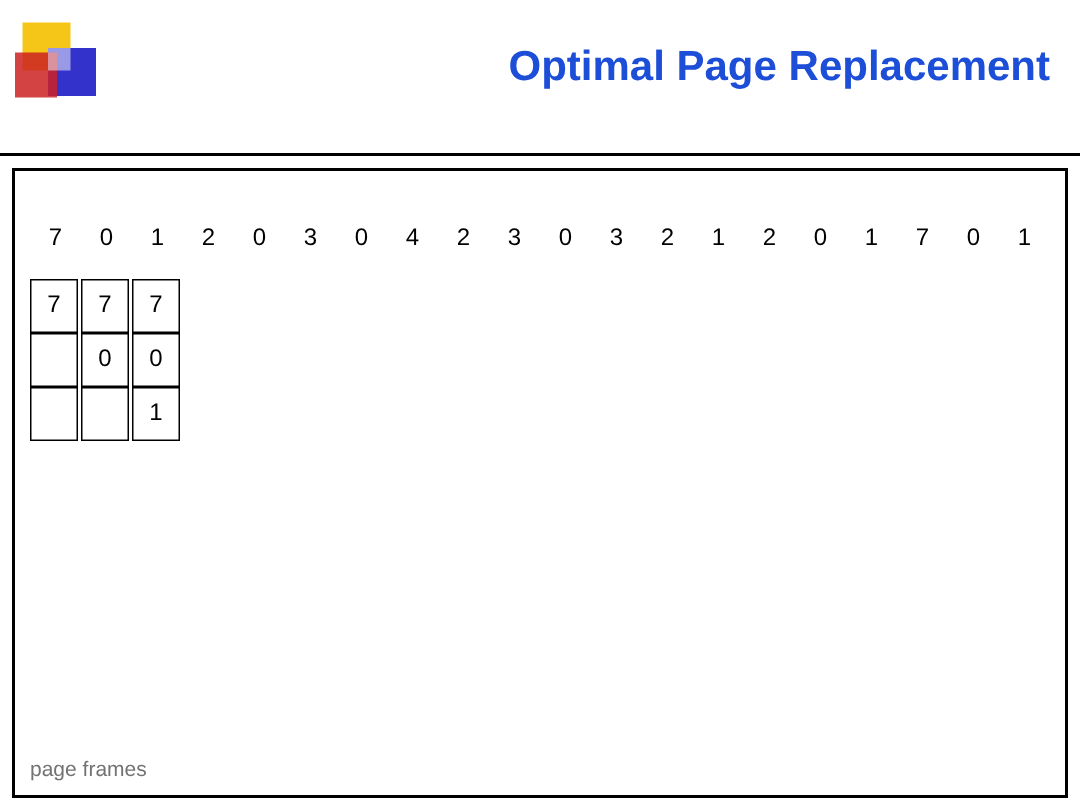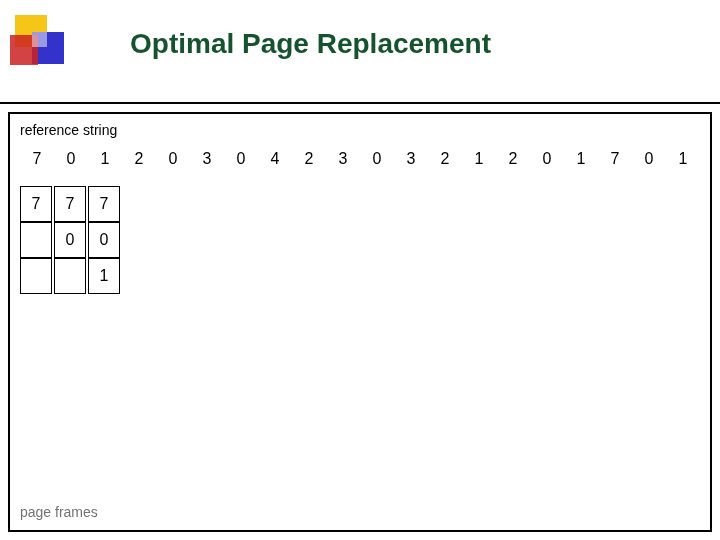--- a/index.html
+++ b/index.html
@@ -22,22 +22,22 @@
     }
 
     
     #title {
       position: absolute;
       top: 28px;
       left: 130px;
       right: 20px;
       font-size: 28px;
       font-weight: bold;
-      color: #14532d;
-      text-align: left;
+      color: #1d4ed8;
+      text-align: right;
     }
 
     
     #main-box {
       position: absolute;
       top: 112px;
       left: 8px;
       right: 8px;
       bottom: 8px;
       border: 2px solid #000;
@@ -142,21 +142,20 @@
     <rect x="22" y="22" width="15" height="15" class="logo-white" opacity="0.5"></rect>
   </svg>
 </div>
 
 <div style="position:absolute; top:102px; left:0; right:0; height:2px; background:#000;"></div>
 
 <div id="title">Optimal Page Replacement</div>
 
 <div id="main-box">
 
-  <div id="ref-label">reference string</div>
 
   <div id="ref-numbers">
   <span class="ref-num">7</span>
       <span class="ref-num">0</span>
       <span class="ref-num">1</span>
       <span class="ref-num">2</span>
       <span class="ref-num">0</span>
       <span class="ref-num">3</span>
       <span class="ref-num">0</span>
       <span class="ref-num">4</span>

